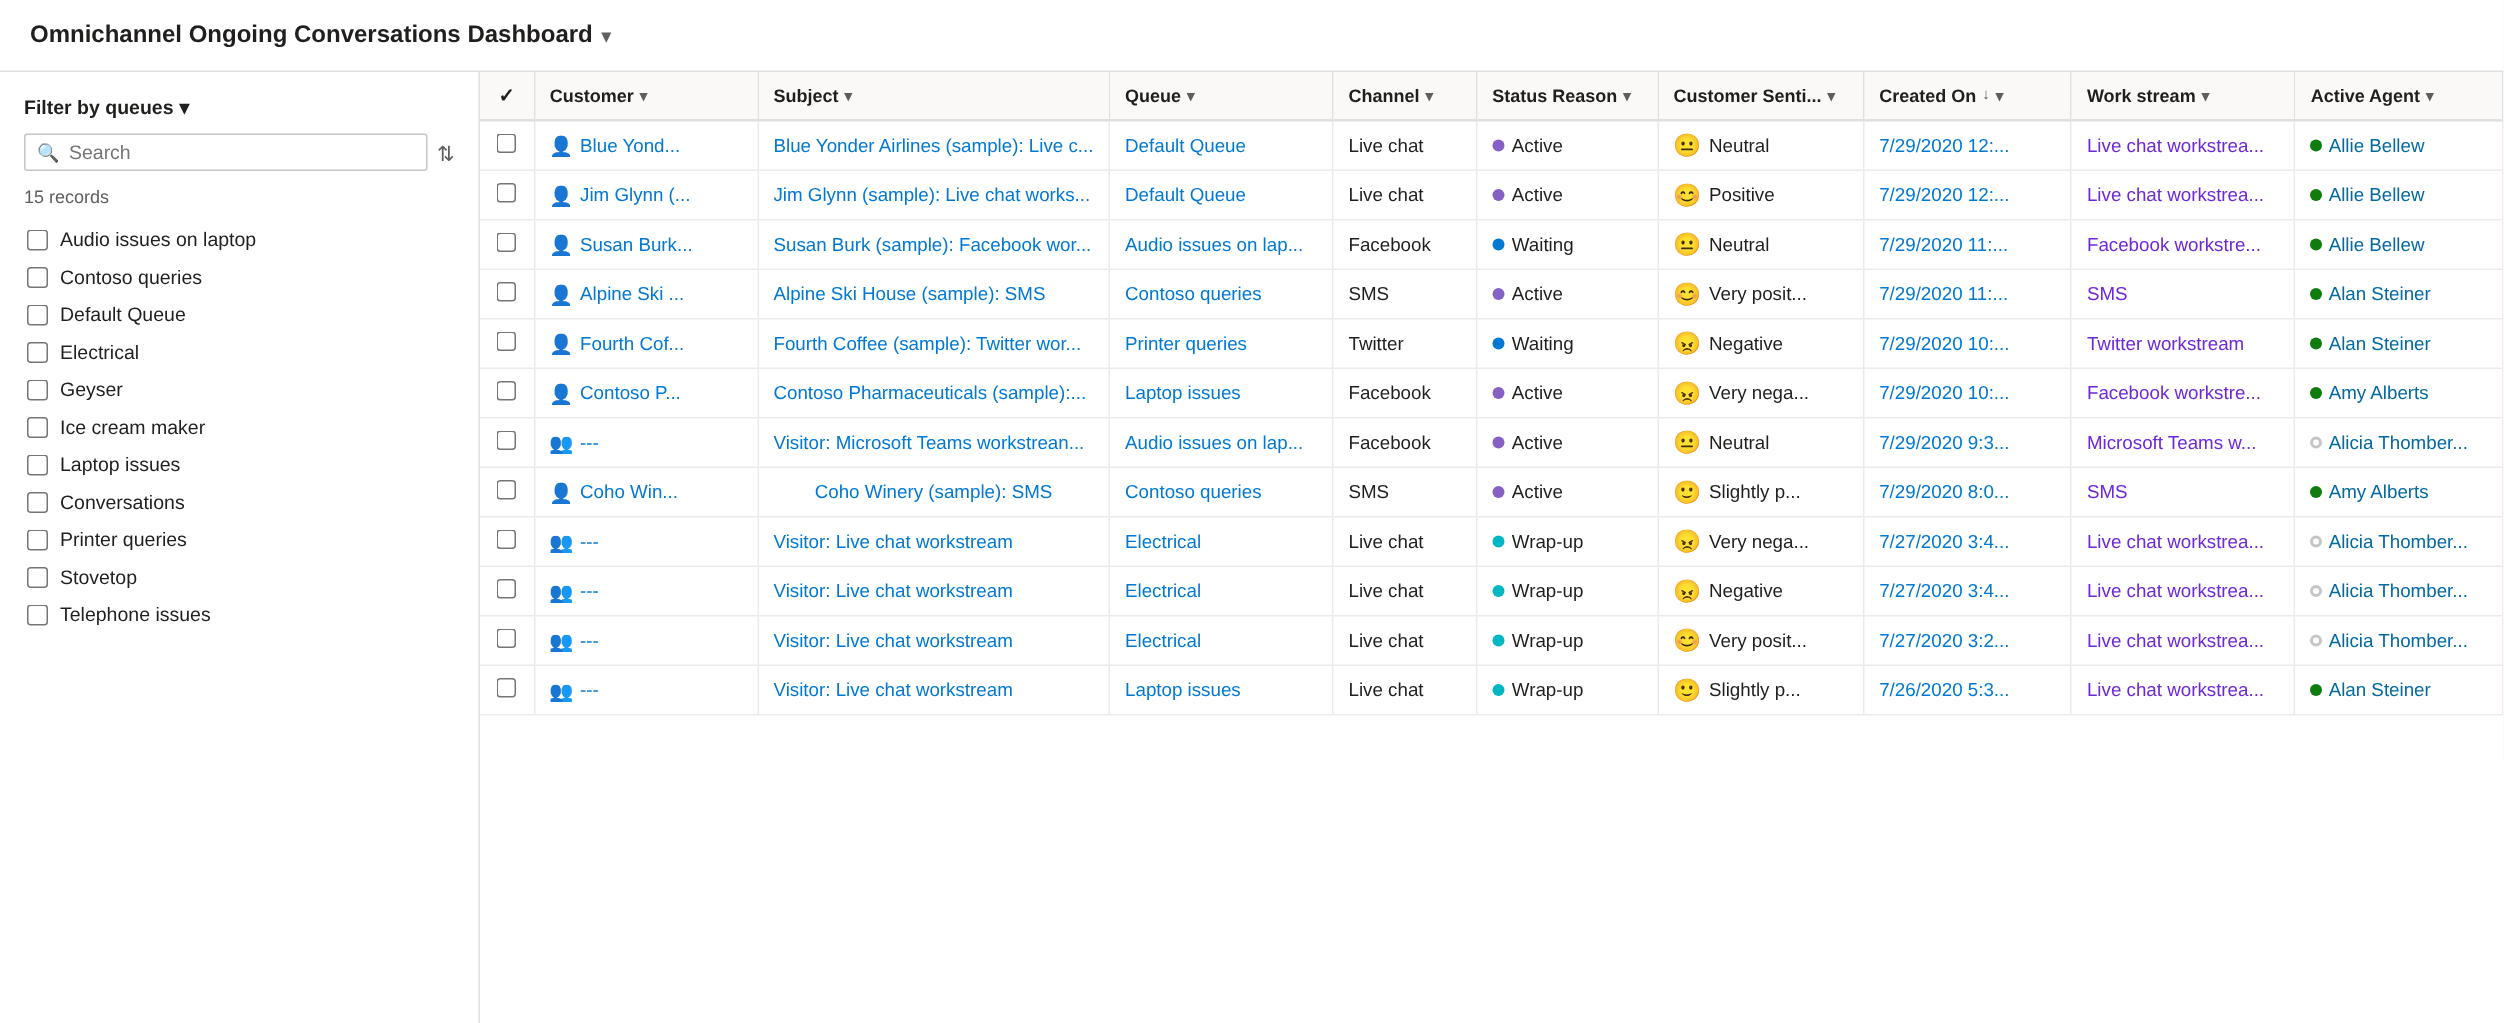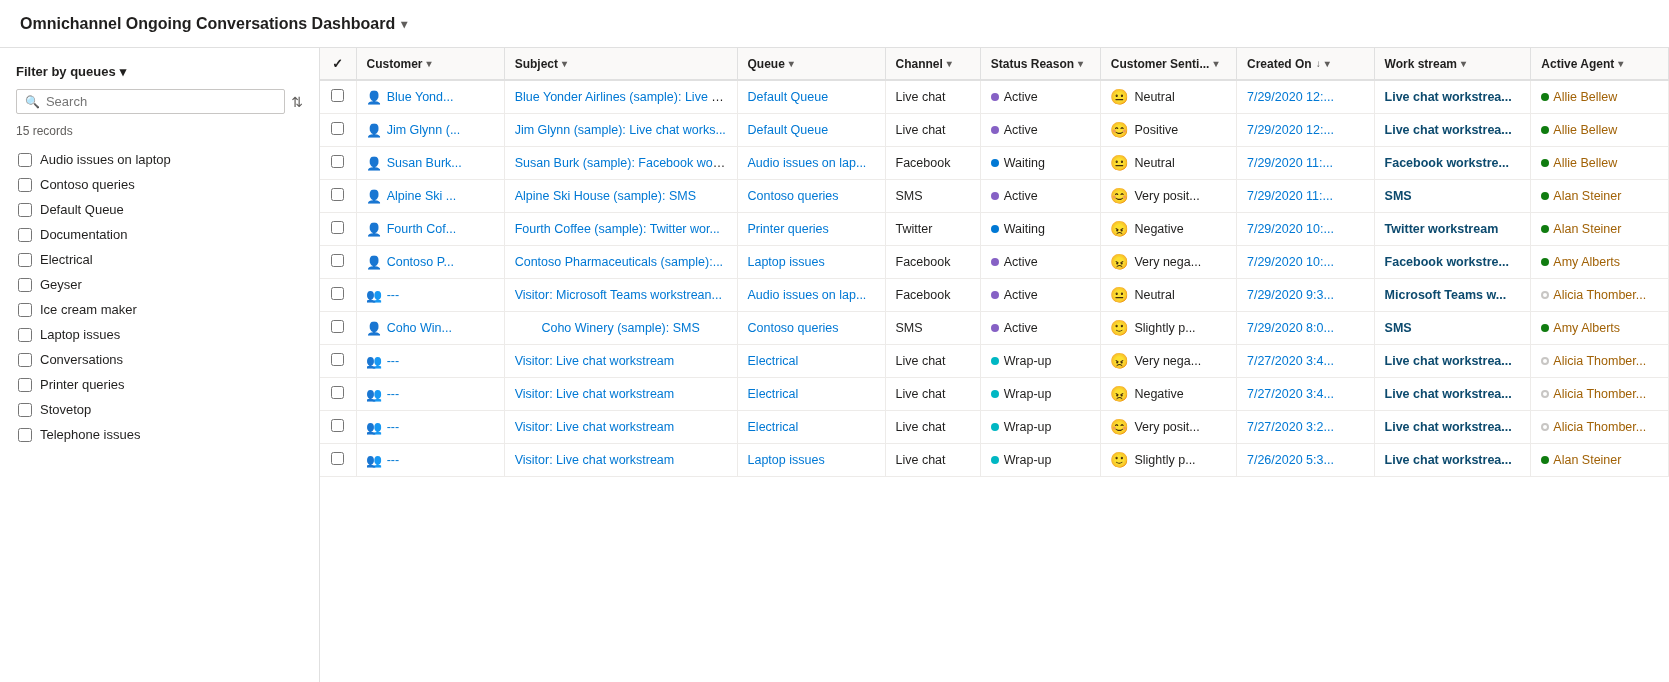--- a/index.html
+++ b/index.html
@@ -236,23 +236,22 @@
     .sent-positive { color: #107c10; }
     .sent-very-positive { color: #107c10; }
     .sent-negative { color: #d83b01; }
     .sent-very-negative { color: #a80000; }
     .sent-slightly-positive { color: #107c10; }
     .created-link {
       color: #0078d4;
       cursor: pointer;
     }
     .workstream-link {
-      color: #0c4a6e;
-      cursor: pointer;
-      font-weight: bold;
+      color: #6d28d9;
+      cursor: pointer;
     }
     .agent-cell {
       display: flex;
       align-items: center;
       gap: 4px;
     }
     .agent-dot-green {
       width: 8px;
       height: 8px;
       border-radius: 50%;
@@ -260,21 +259,21 @@
       flex-shrink: 0;
     }
     .agent-dot-empty {
       width: 8px;
       height: 8px;
       border-radius: 50%;
       border: 2px solid #c8c6c4;
       flex-shrink: 0;
     }
     .agent-link {
-      color: #a16207;
+      color: #0369a1;
       cursor: pointer;
     }
     .check-col {
       width: 36px;
     }
     .th-check {
       text-align: center;
     }
     .checkmark-icon {
       font-size: 13px;
@@ -311,24 +310,20 @@
           <input type="checkbox" style="">
           <span>Audio issues on laptop</span>
         </div>
         <div class="queue-item">
           <input type="checkbox" style="">
           <span>Contoso queries</span>
         </div>
         <div class="queue-item">
           <input type="checkbox" style="">
           <span>Default Queue</span>
-        </div>
-        <div class="queue-item">
-          <input type="checkbox" style="">
-          <span>Documentation</span>
         </div>
         <div class="queue-item">
           <input type="checkbox" style="">
           <span>Electrical</span>
         </div>
         <div class="queue-item">
           <input type="checkbox" style="">
           <span>Geyser</span>
         </div>
         <div class="queue-item">

